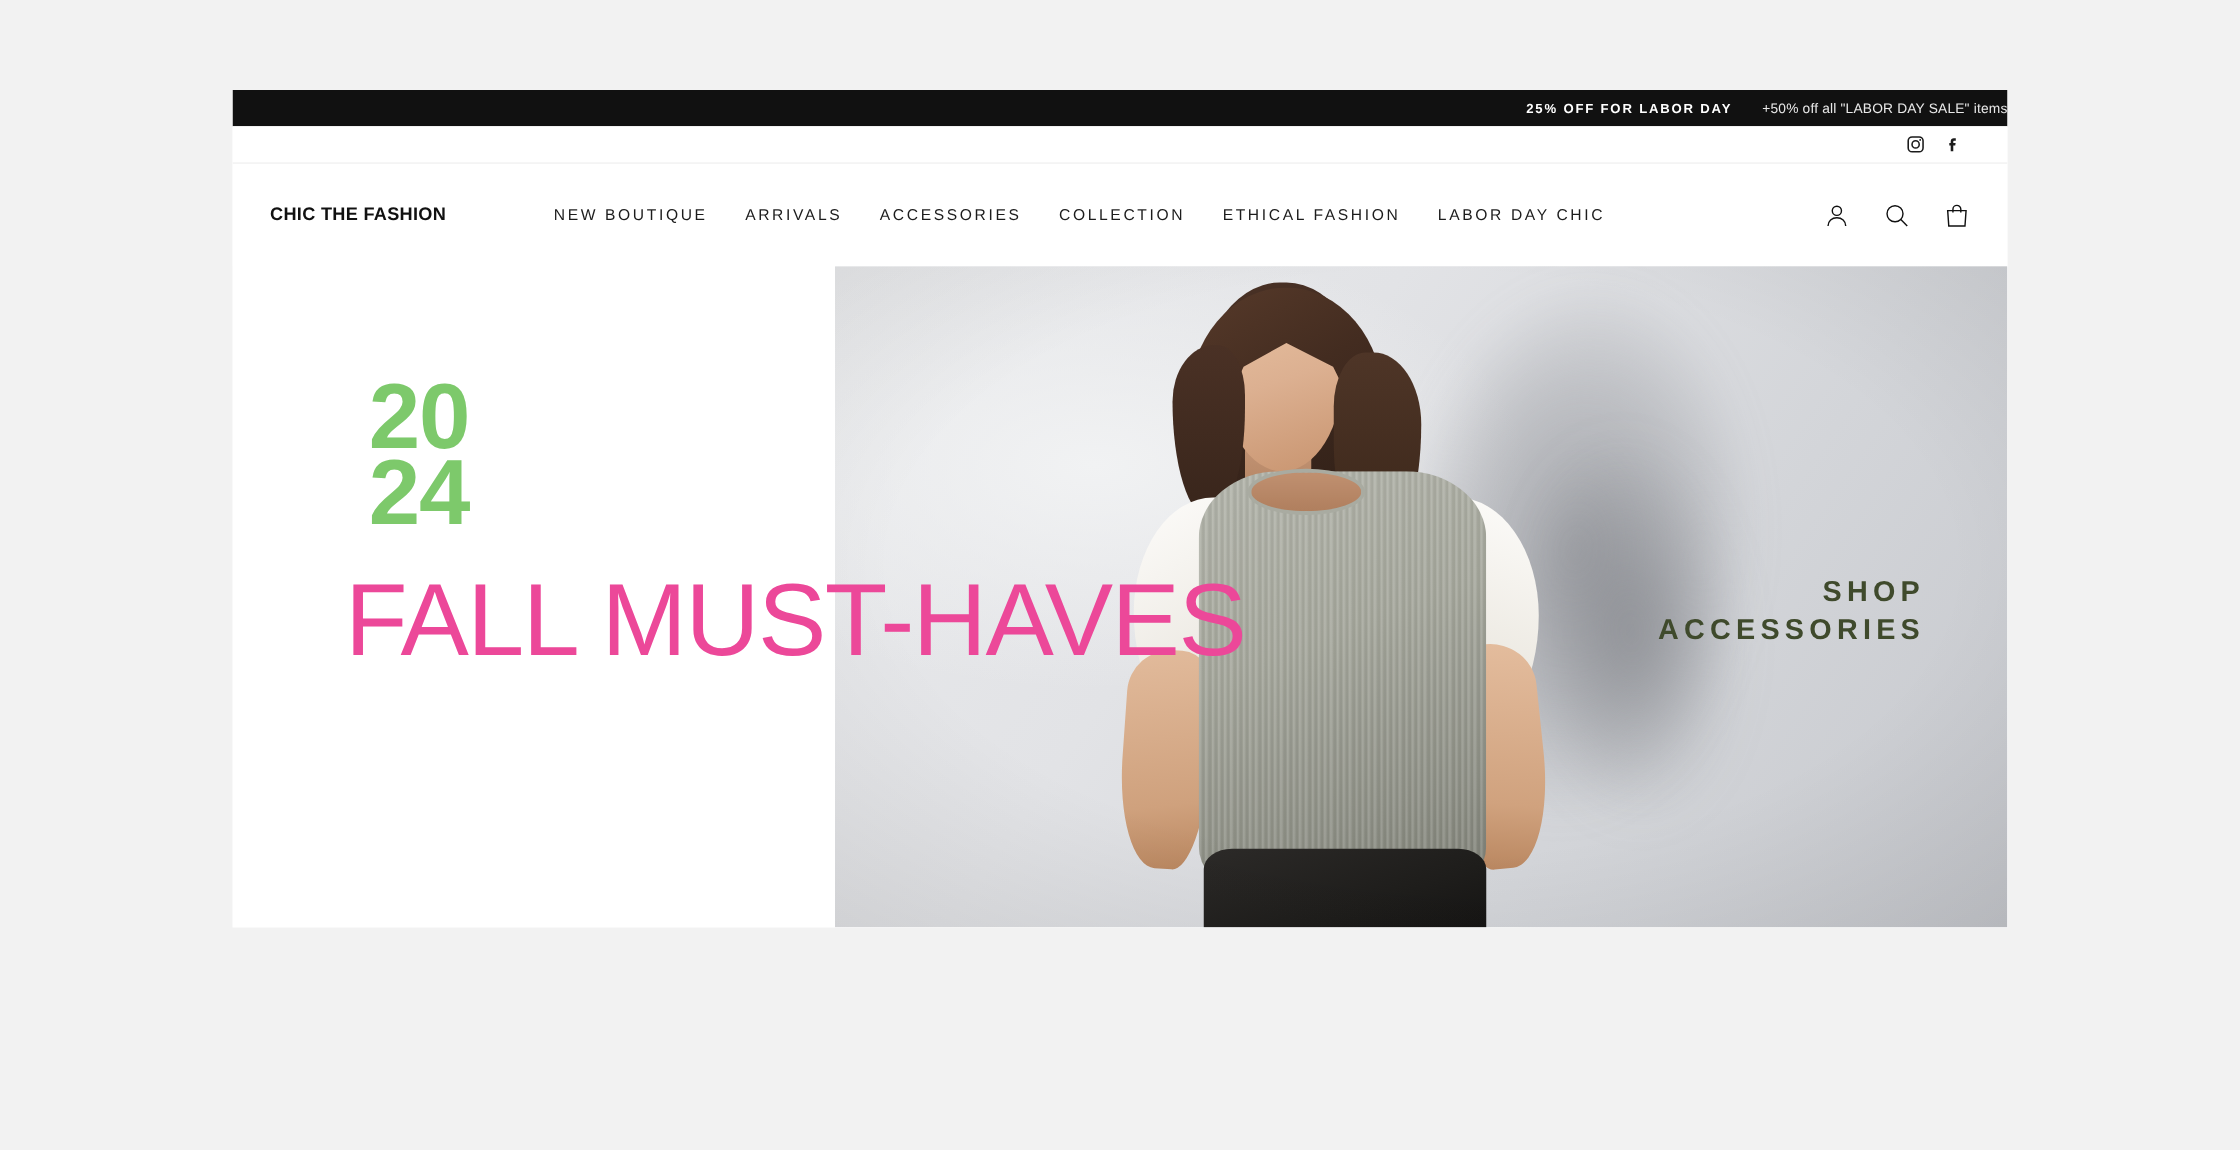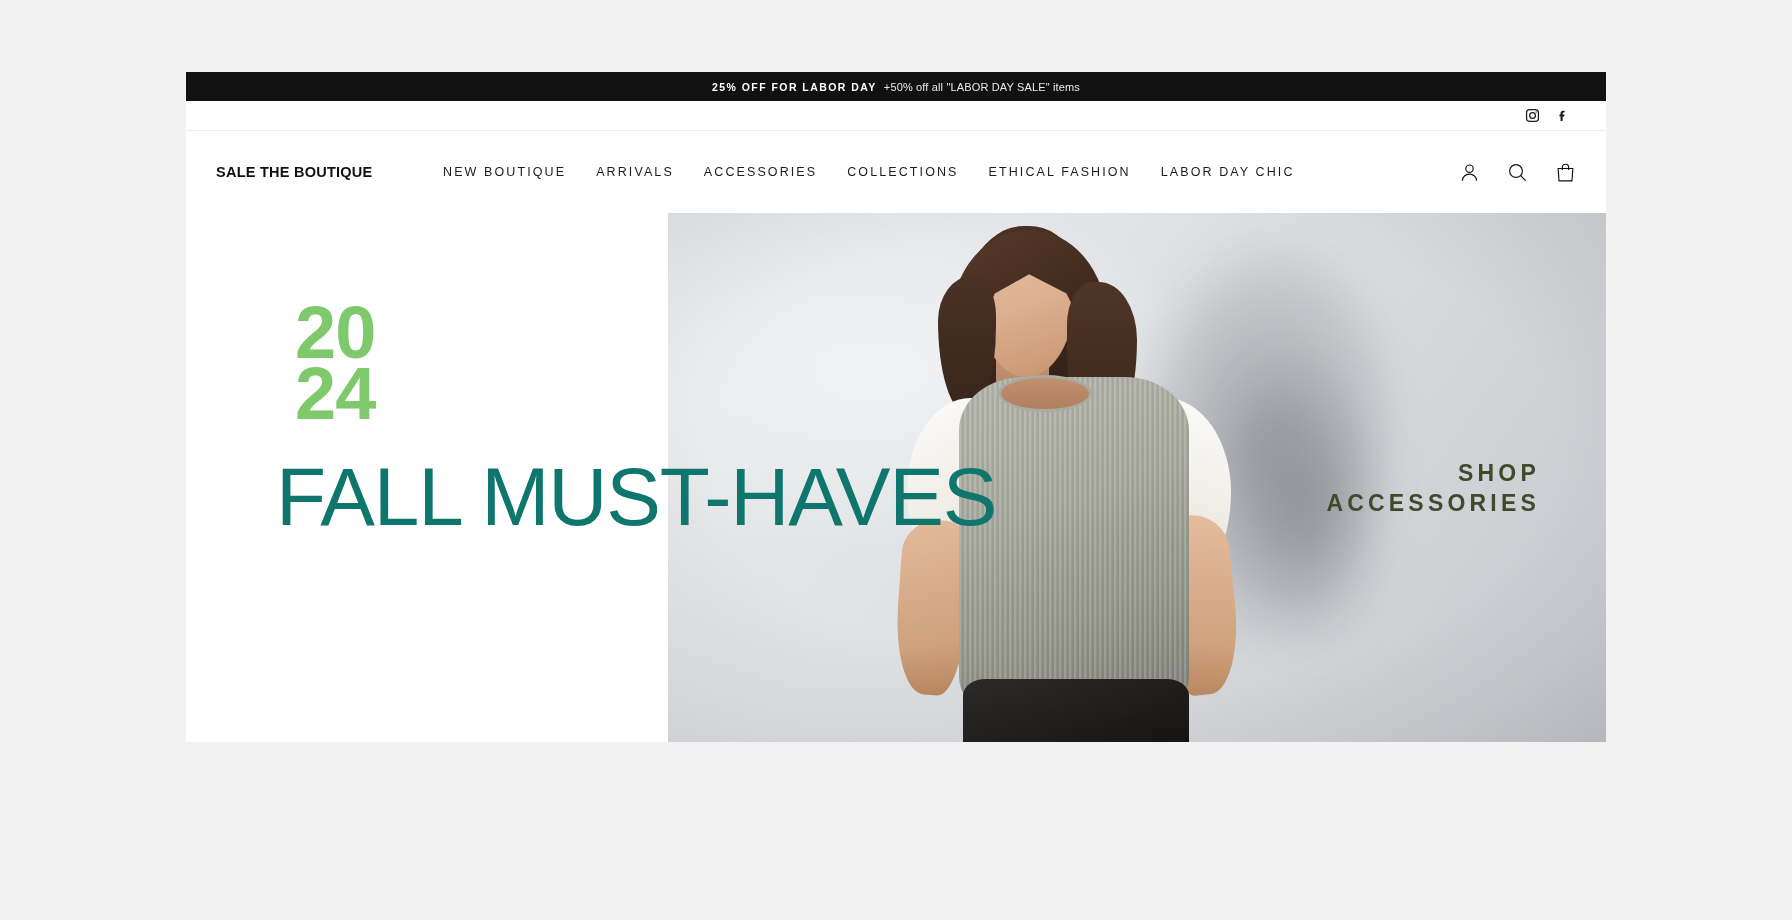--- a/index.html
+++ b/index.html
@@ -30,22 +30,22 @@
     overflow: hidden;
     box-shadow: 0 0 0 0 rgba(0,0,0,0);
   }
 
   
   .announcement {
     height: 29px;
     background: #111111;
     display: flex;
     align-items: center;
-    justify-content: center;
-    gap: 7px;
+    justify-content: flex-end;
+    gap: 24px;
     color: #ffffff;
   }
   .ann-strong {
     font-size: 10.5px;
     font-weight: bold;
     letter-spacing: 1.45px;
     color: #ffffff;
   }
   .ann-normal {
     font-size: 11px;
@@ -285,21 +285,21 @@
     letter-spacing: -1px;
     z-index: 6;
   }
   .hero-headline {
     position: absolute;
     left: 90px;
     top: 243px;
     font-size: 82px;
     line-height: 1;
     font-weight: 400;
-    color: #0f766e;
+    color: #ec4899;
     letter-spacing: -1.2px;
     white-space: nowrap;
     z-index: 6;
   }
   .hero-cta {
     position: absolute;
     right: 66px;
     top: 245px;
     text-align: right;
     color: #3f4a2c;
@@ -333,27 +333,27 @@
         </svg>
       </a>
       <a href="#" title="Facebook">
         <svg width="15" height="15" viewBox="0 0 24 24" fill="currentColor">
           <path d="M15.4 4.2h-2.6c-2.3 0-3.9 1.6-3.9 4v2.1H7.1v3.1h1.8v7.4h3.3v-7.4h2.5l.5-3.1h-3V8.6c0-.8.3-1.3 1.3-1.3h1.9V4.2z"></path>
         </svg>
       </a>
     </div>
 
     <div class="header">
-      <a href="#" class="logo">SALE THE BOUTIQUE</a>
+      <a href="#" class="logo">CHIC THE FASHION</a>
 
       <div class="nav">
         <a href="#">NEW BOUTIQUE</a>
         <a href="#">ARRIVALS</a>
         <a href="#">ACCESSORIES</a>
-        <a href="#">COLLECTIONS</a>
+        <a href="#">COLLECTION</a>
         <a href="#">ETHICAL FASHION</a>
         <a href="#">LABOR DAY CHIC</a>
       </div>
 
       <div class="header-icons">
         <a href="#" title="Log in">
           <svg width="21" height="21" viewBox="0 0 24 24" fill="none" stroke="currentColor" stroke-width="1.3">
             <circle cx="12" cy="7.6" r="4.2"></circle>
             <path d="M3.9 21.5c0-4.5 3.6-7.6 8.1-7.6s8.1 3.1 8.1 7.6"></path>
           </svg>

